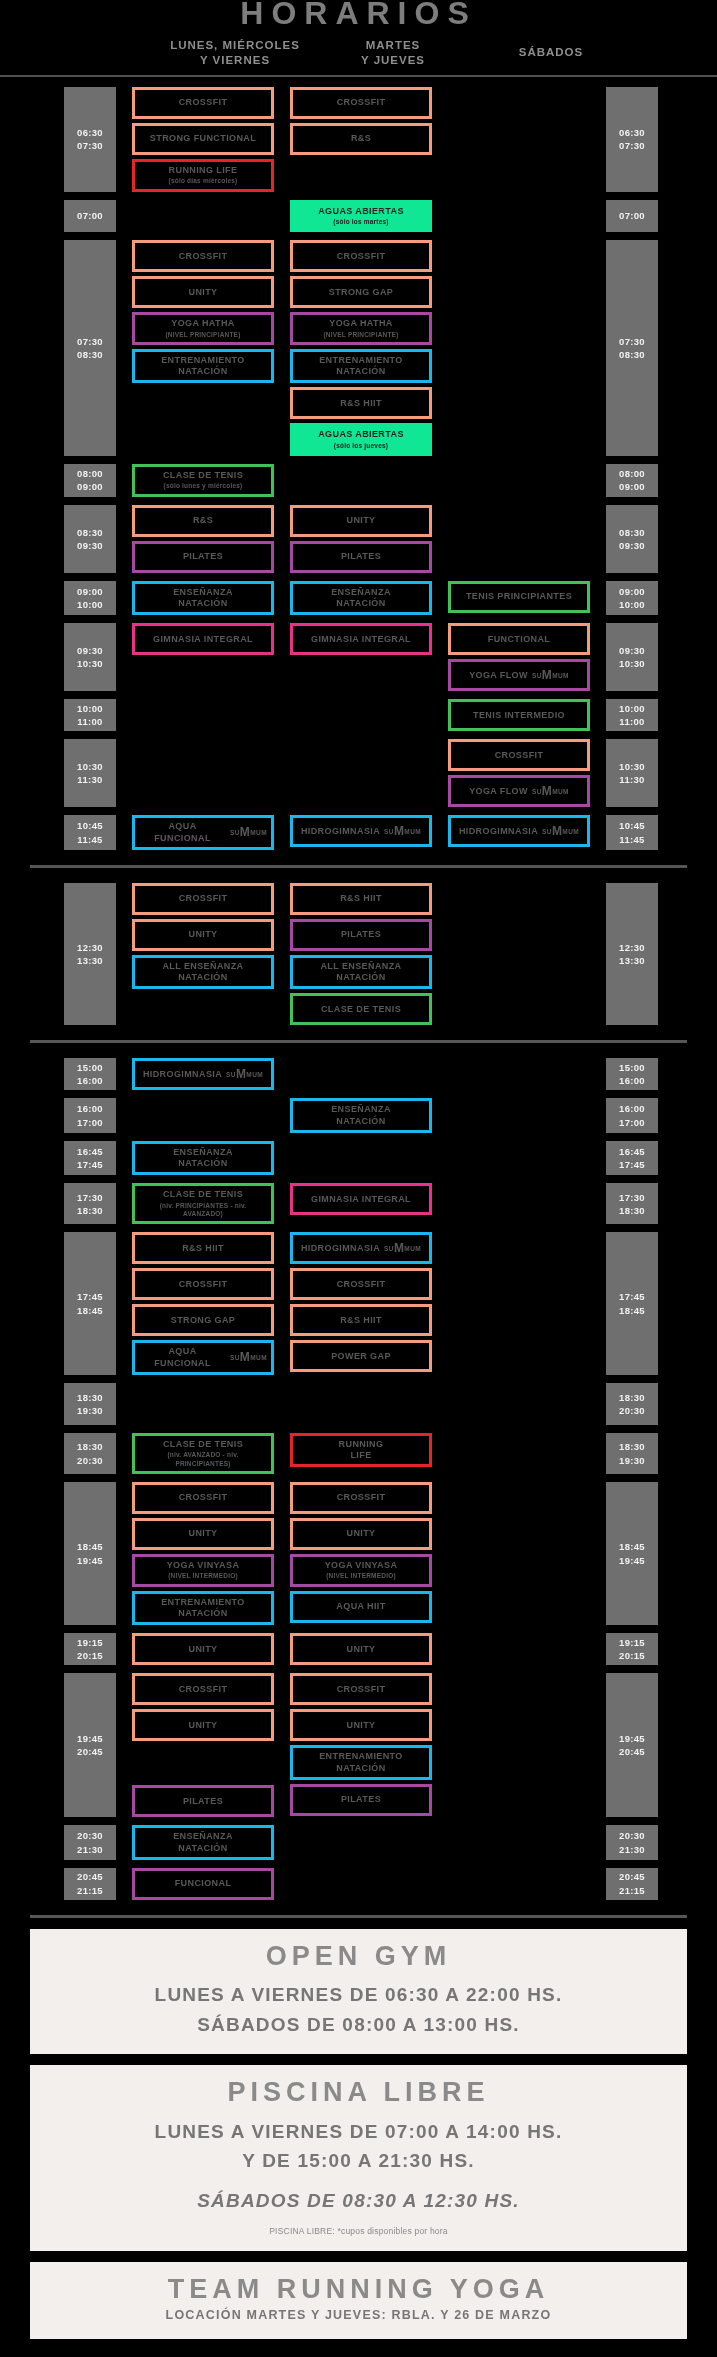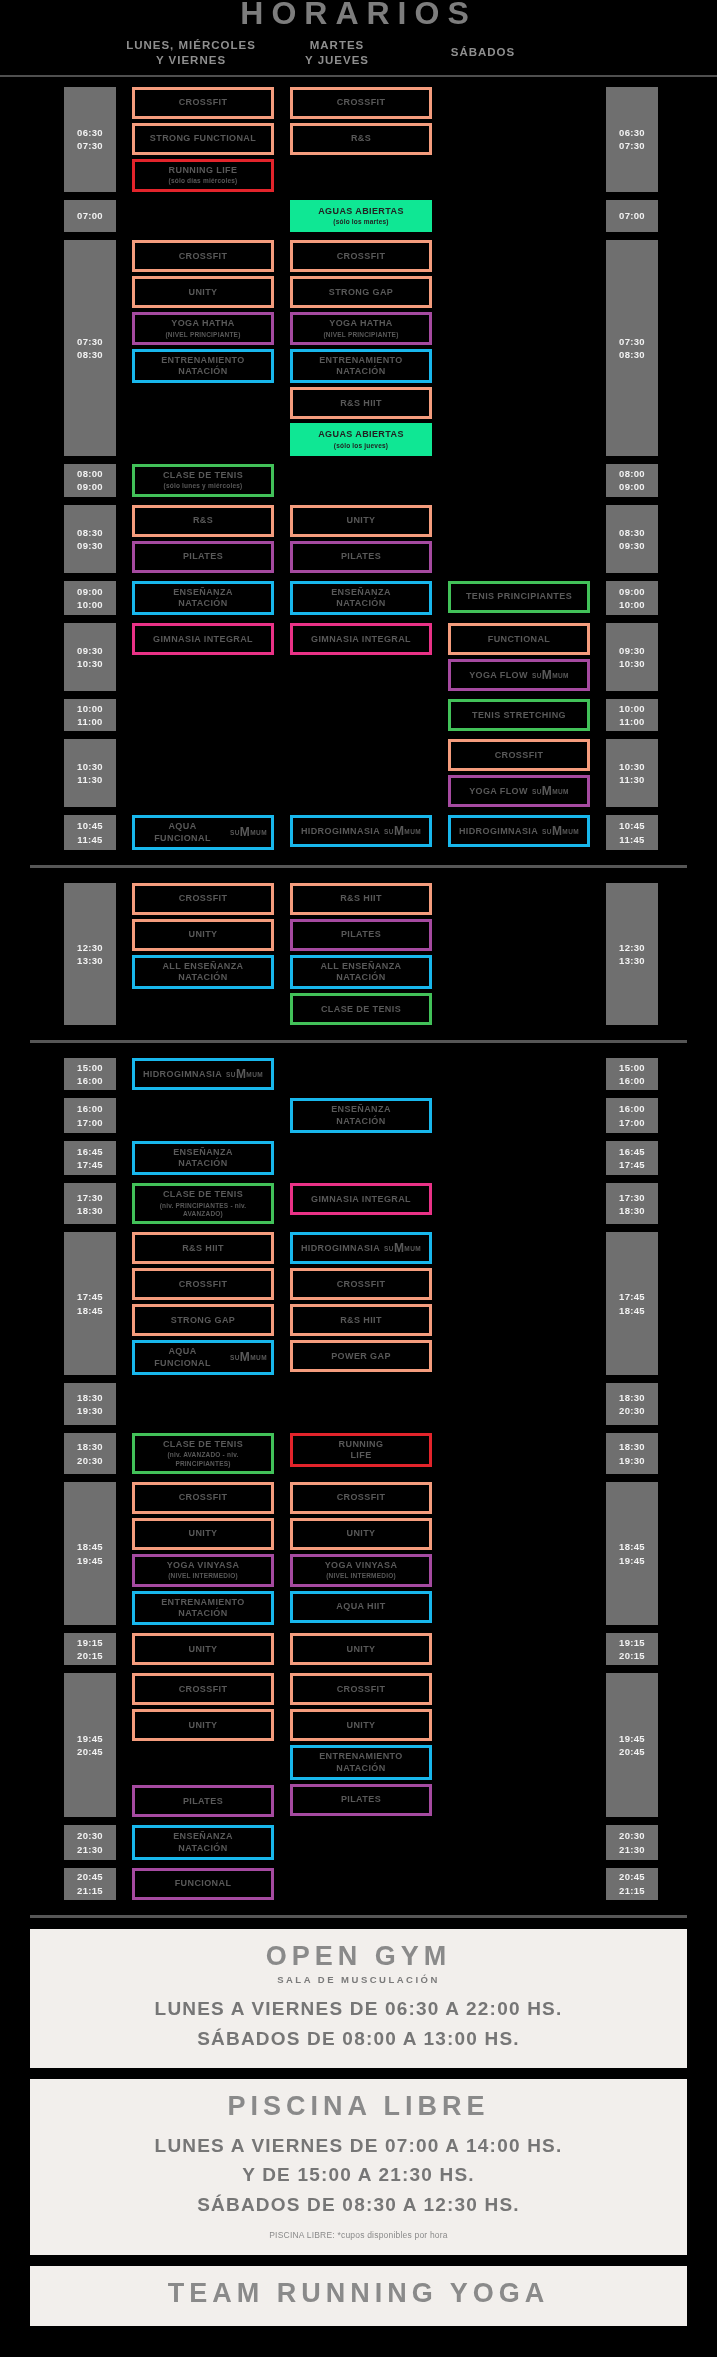--- a/index.html
+++ b/index.html
@@ -7,21 +7,21 @@
     width:717px;height:2357px;overflow:hidden;background:#000;
     font-family:"Liberation Sans",sans-serif;
   }
   .page{width:717px;}
   .title{
     margin:-3px 0 0 0;color:#7d7d7d;font-size:32px;font-weight:bold;
     letter-spacing:8px;text-align:center;line-height:1;
   }
   .day-headers{
     display:grid;grid-template-columns:52px 142px 142px 142px 52px;
-    column-gap:4px;padding-left:64px;margin-top:9px;align-items:center;
+    column-gap:16px;padding-left:64px;margin-top:9px;align-items:center;margin-left:32px;
   }
   .day-header{
     color:#8f8f8f;font-weight:bold;font-size:11.5px;text-align:center;
     letter-spacing:1px;white-space:pre-line;line-height:1.3;
   }
   .top-rule{height:2px;background:#4f4f4f;margin-top:7px;}
   #schedule{margin-top:10px;}
   .row{
     display:grid;grid-template-columns:52px 142px 142px 142px 52px;
     column-gap:16px;padding-left:64px;margin-top:8px;align-items:stretch;
@@ -63,21 +63,21 @@
   .card-title{
     margin:0;color:#8a8a8a;font-size:27px;font-weight:bold;letter-spacing:5px;
     line-height:1.1;
   }
   .card-sub{font-size:9.5px;font-weight:bold;letter-spacing:2.5px;margin-top:3px;}
   .card-lines{margin-top:9px;}
   .card-line{
     font-size:19px;font-weight:bold;letter-spacing:1.2px;line-height:1.55;
     white-space:pre-line;color:#767676;
   }
-  .card-line.gap-above{}
+  .card-line.gap-above{margin-top:10px;font-style:italic;}
   .card-note{font-size:8.5px;margin-top:11px;color:#8a8a8a;letter-spacing:.2px;}
 </style>
 </head>
 <body>
 
 <div class="page">
   <h1 class="title">HORARIOS</h1>
 
   <div class="day-headers">
     <div></div>
@@ -324,21 +324,21 @@
 10:30</div>
         </div>
         <div class="row">
           <div class="time">10:00
 11:00</div>
           <div class="col"></div>
           <div class="col"></div>
           <div class="col">
             <div class="box" style="border-color: rgb(66, 193, 89);">
               <div class="box-label">
-                <span class="box-text">TENIS STRETCHING</span>
+                <span class="box-text">TENIS INTERMEDIO</span>
               </div>
             </div>
           </div>
           <div class="time">10:00
 11:00</div>
         </div>
         <div class="row">
           <div class="time">10:30
 11:30</div>
           <div class="col"></div>
@@ -781,36 +781,36 @@
 21:15</div>
         </div>
       </div>
     </div>
 
   <div class="divider final"></div>
 
   <div class="cards">
     <div class="card">
       <h2 class="card-title">OPEN GYM</h2>
-      <div class="card-sub">SALA DE MUSCULACIÓN</div>
       <div class="card-lines">
         <div class="card-line">LUNES A VIERNES DE 06:30 A 22:00 HS.</div>
         <div class="card-line">SÁBADOS DE 08:00 A 13:00 HS.</div>
       </div>
     </div>
 
     <div class="card">
       <h2 class="card-title">PISCINA LIBRE</h2>
       <div class="card-lines">
         <div class="card-line">LUNES A VIERNES DE 07:00 A 14:00 HS.
 Y DE 15:00 A 21:30 HS.</div>
         <div class="card-line gap-above">SÁBADOS DE 08:30 A 12:30 HS.</div>
       </div>
       <div class="card-note">PISCINA LIBRE: *cupos disponibles por hora</div>
     </div>
 
     <div class="card">
       <h2 class="card-title">TEAM RUNNING YOGA</h2>
       <div class="card-lines" style="margin-top:2px;">
+        <div class="card-line" style="font-size:12.5px;line-height:1.35;">LOCACIÓN MARTES Y JUEVES: RBLA. Y 26 DE MARZO</div>
       </div>
     </div>
   </div>
 </div>
 
 </body></html>

